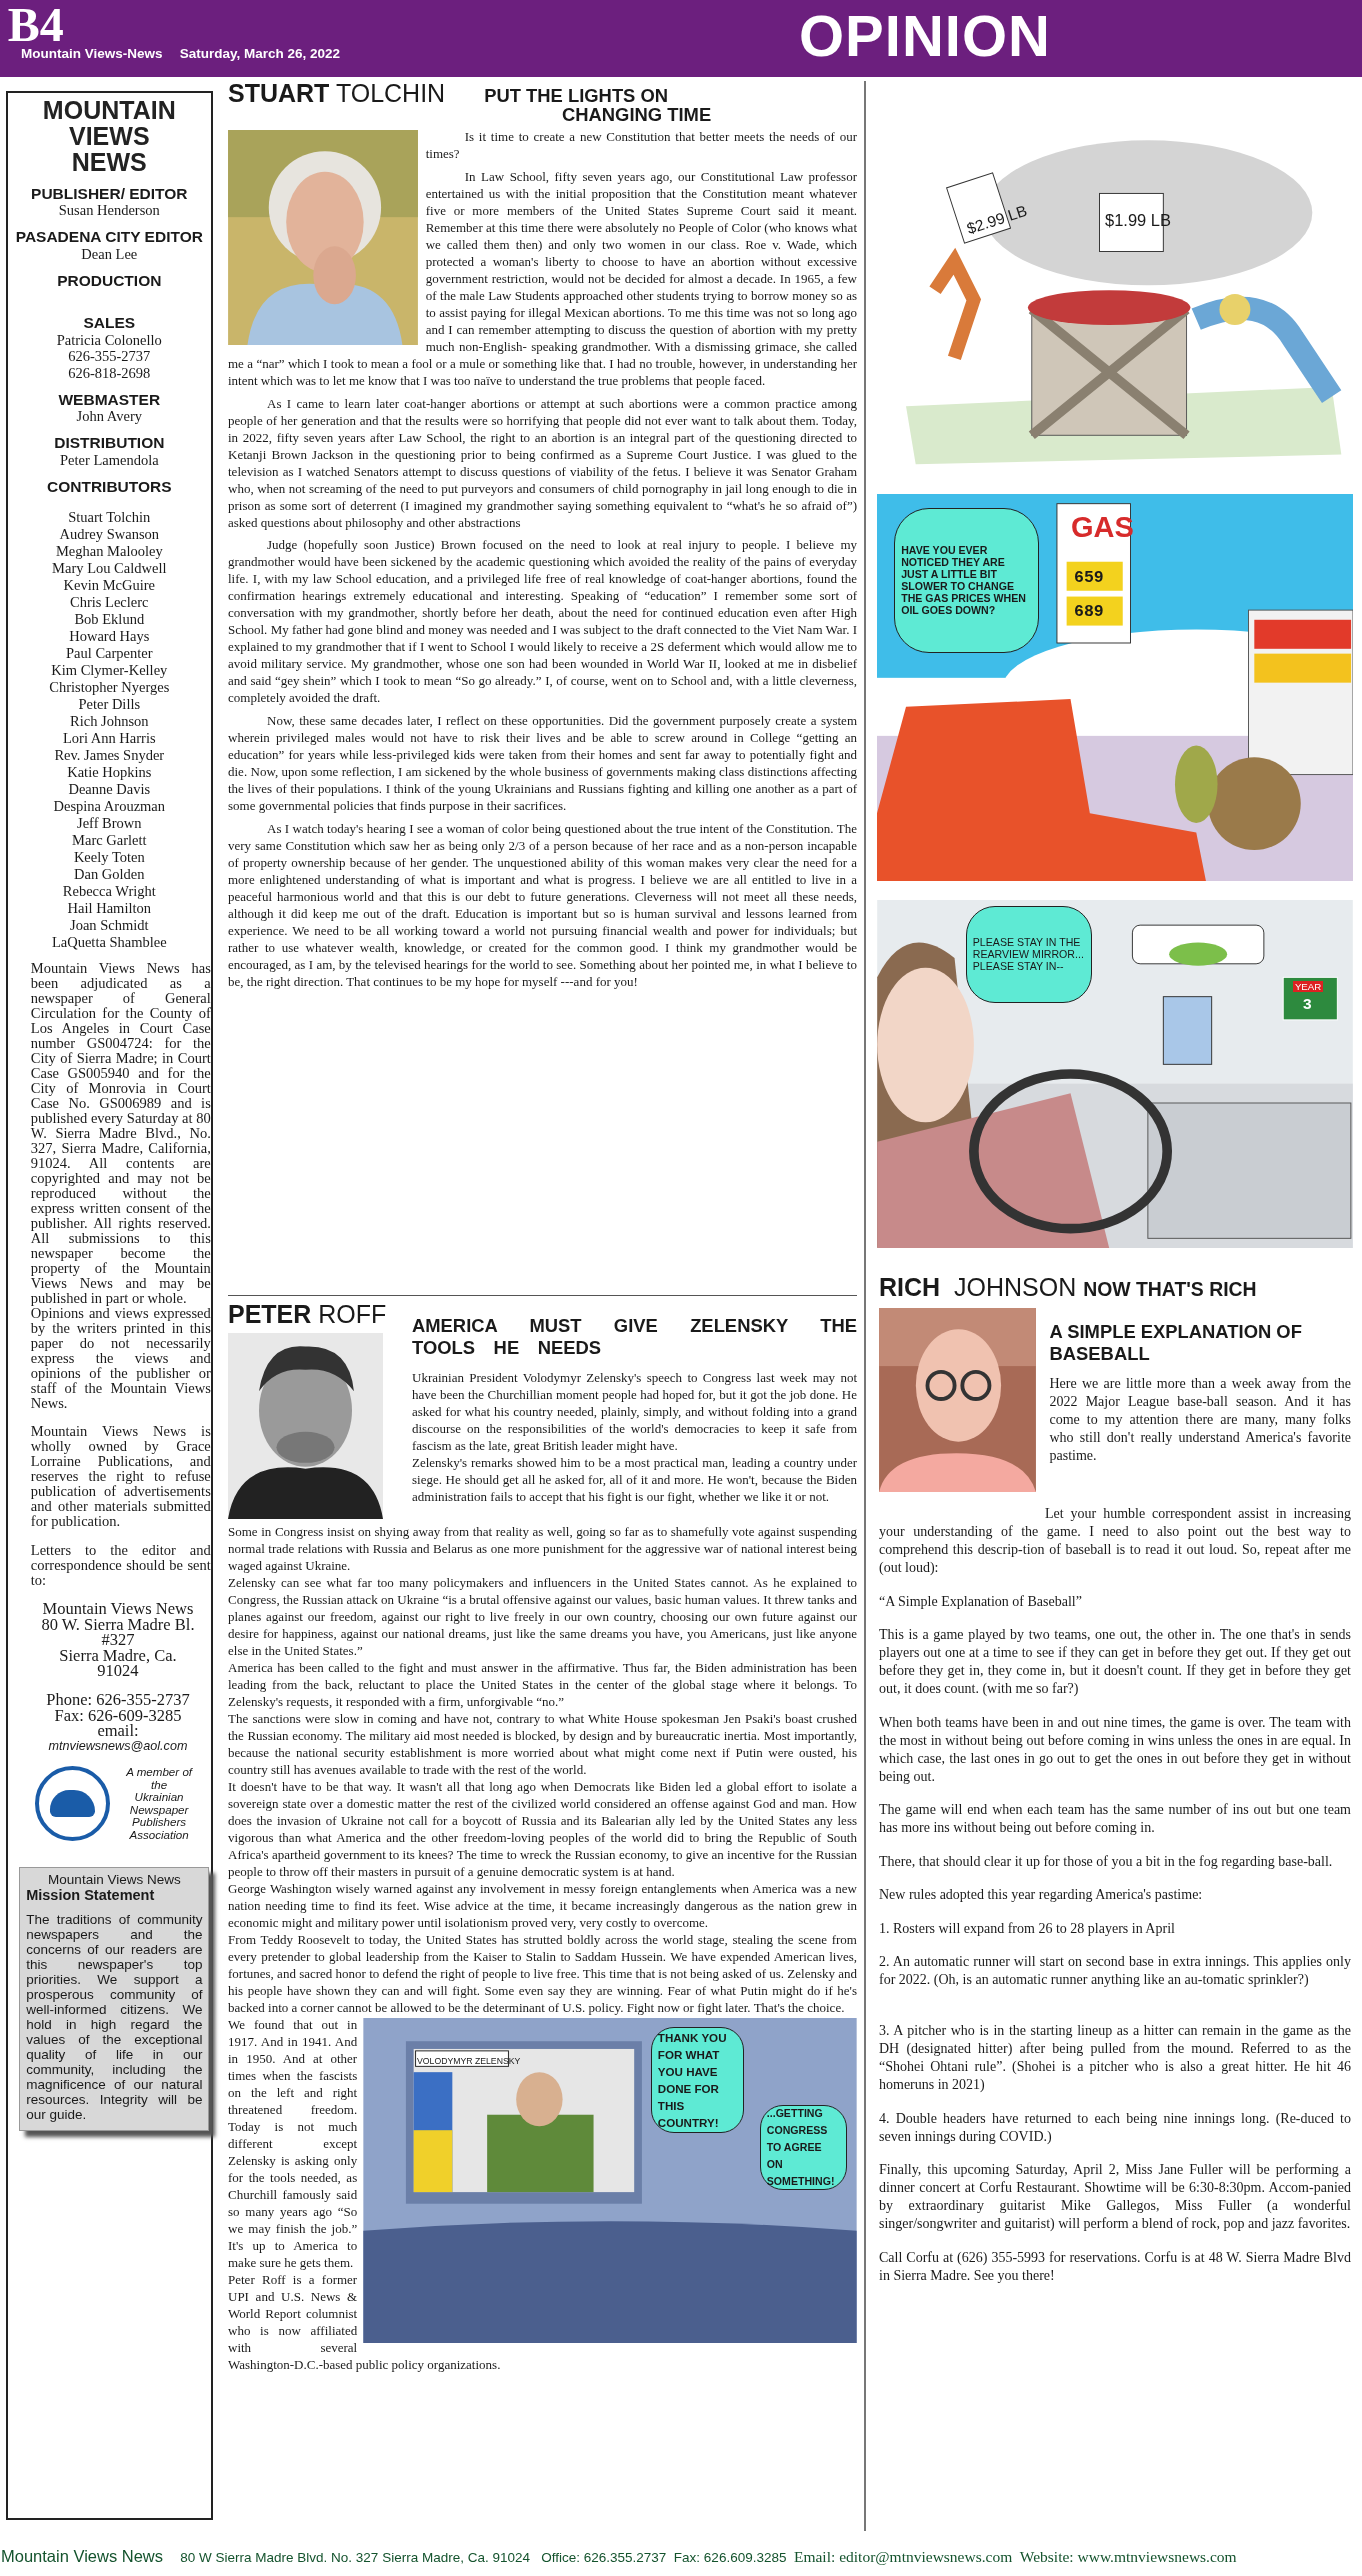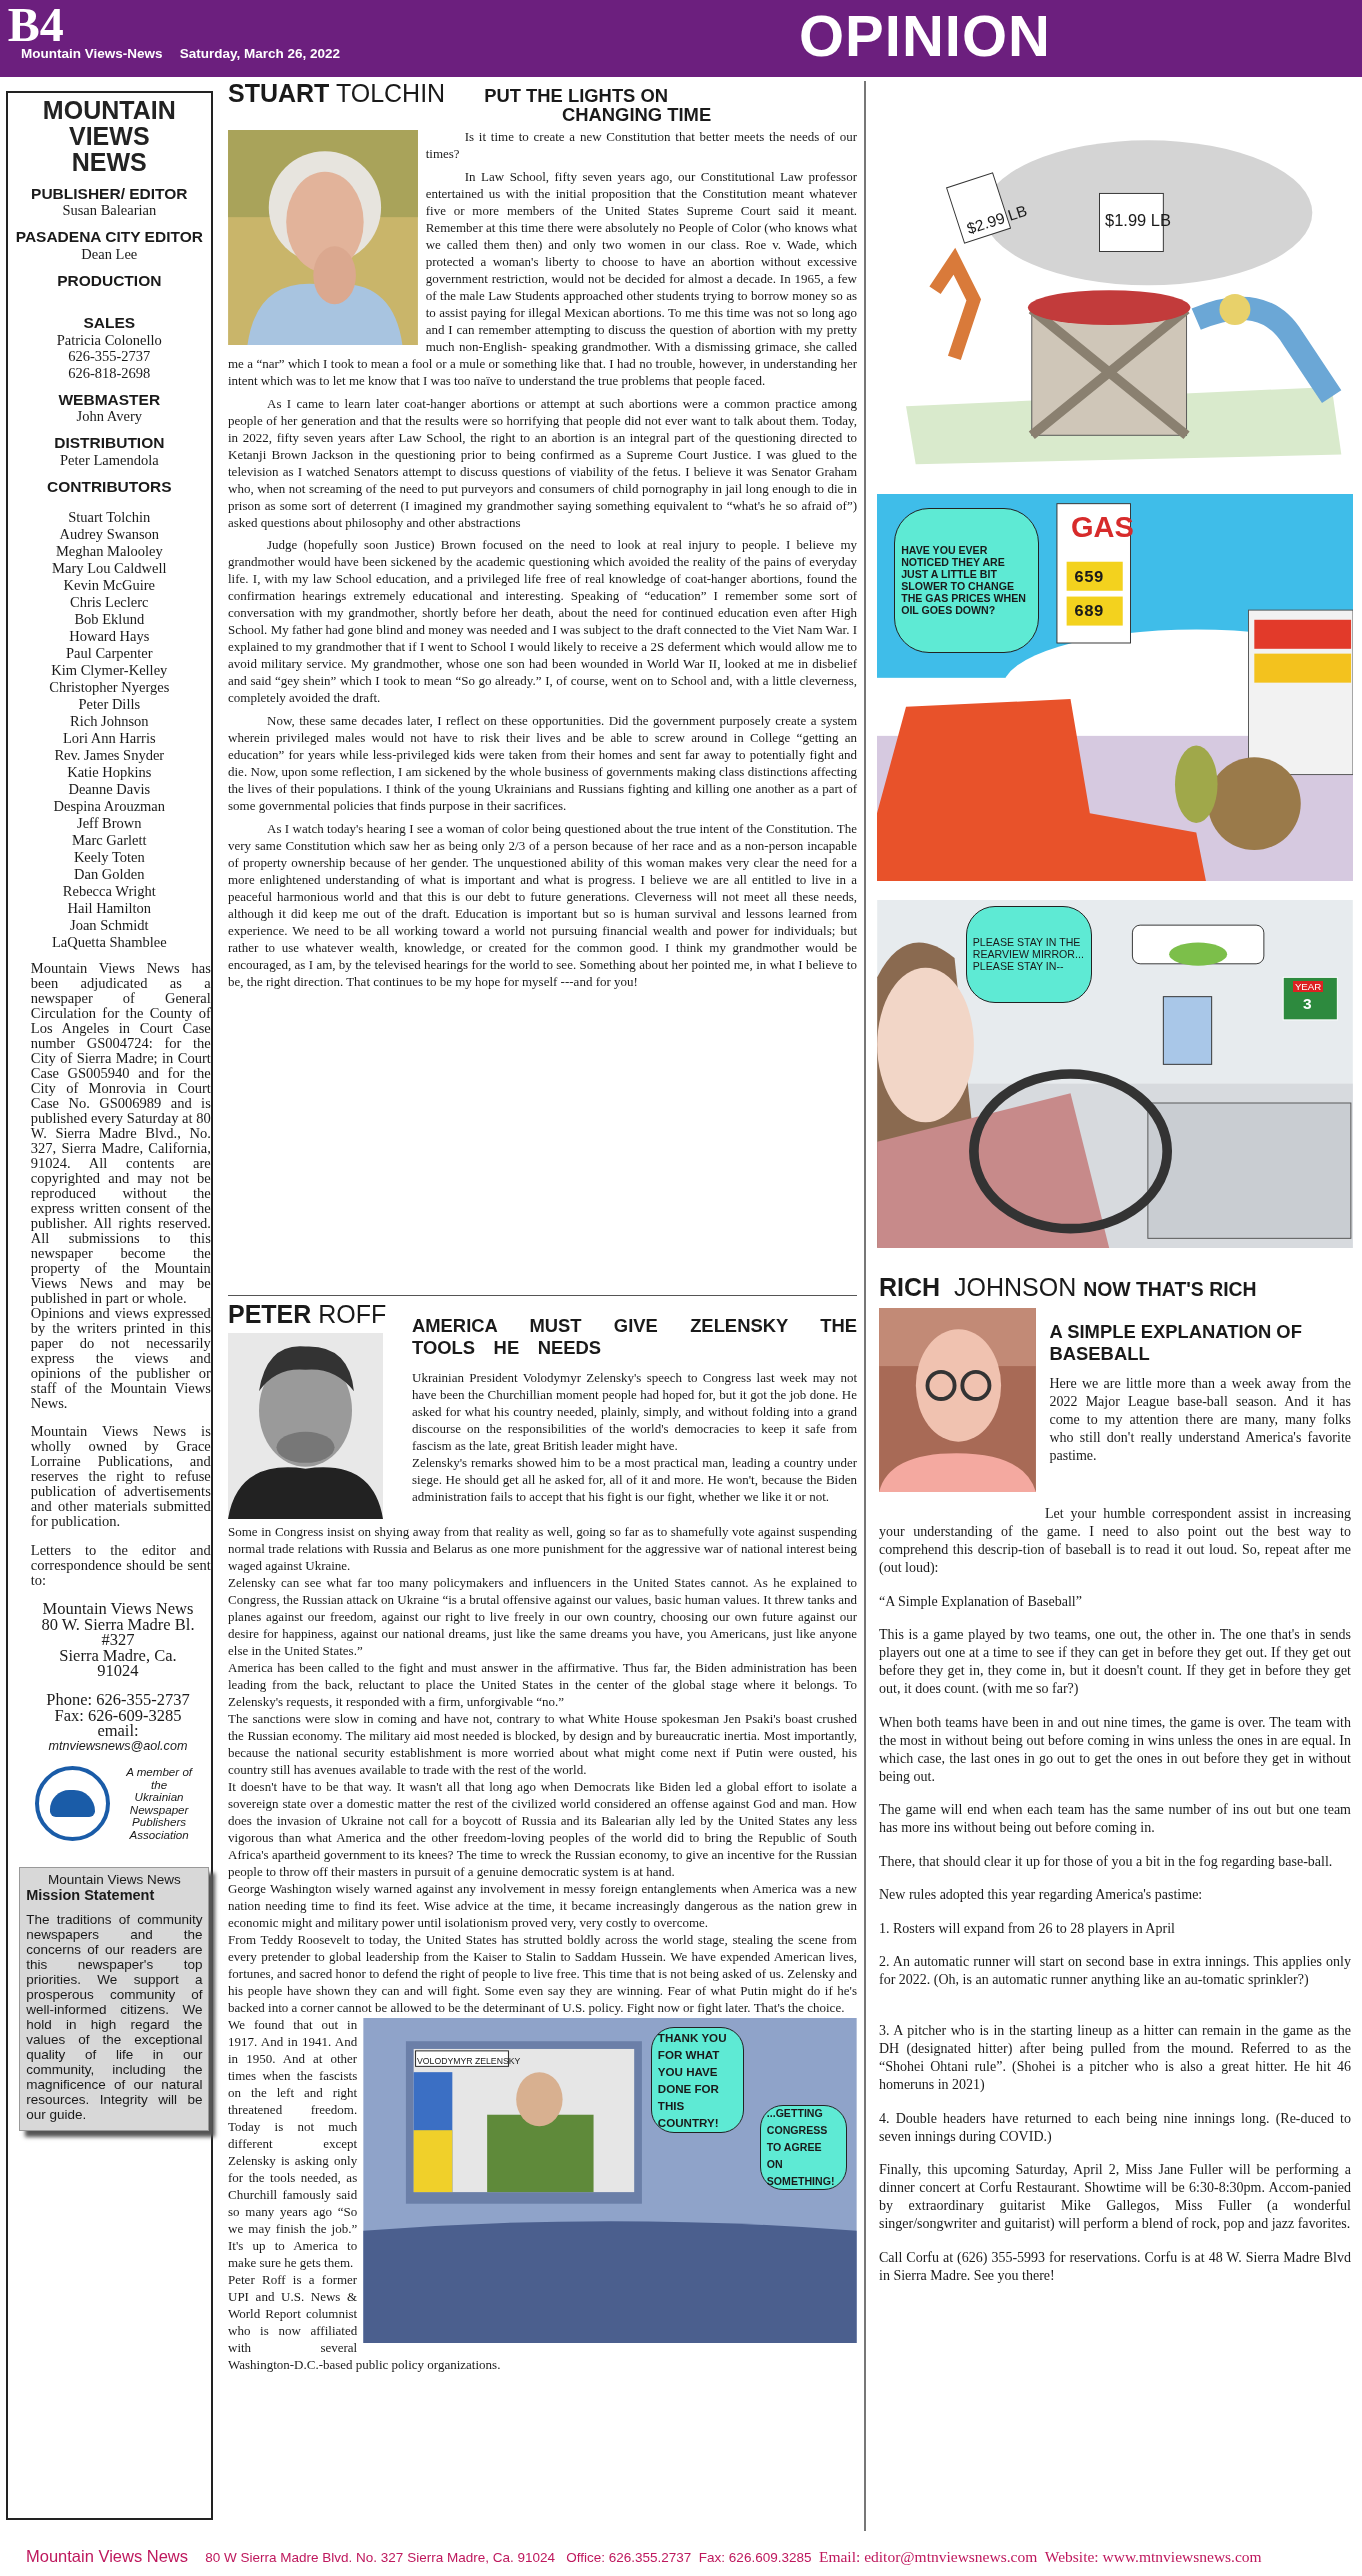--- a/index.html
+++ b/index.html
@@ -31,21 +31,21 @@
 .col2{position:absolute;left:228px;top:79px;width:629px}
 .byline{font-family:"Liberation Sans",sans-serif;font-size:25px;line-height:29px}
 .byline b{font-weight:bold}
 .hl{font-family:"Liberation Sans",sans-serif;font-weight:bold;font-size:18.4px;line-height:22px}
 .body{font-family:"Liberation Serif",serif;font-size:13px;line-height:17px;text-align:justify}
 .body p{margin-bottom:5.8px}
 .body p.ind{text-indent:39px}
 .photo{float:left;margin:1.9px 7.7px 1.9px 0}
 .rule-v{position:absolute;left:864px;top:81px;width:1.9px;height:2450px;background:#777}
 .toon{position:absolute;border:0}
-.footer{position:absolute;left:26px;top:2547px;font-family:"Liberation Sans",sans-serif;font-size:13.5px;color:#be185d;white-space:nowrap}
+.footer{position:absolute;left:1px;top:2547px;font-family:"Liberation Sans",sans-serif;font-size:13.5px;color:#14532d;white-space:nowrap}
 .footer .big{font-size:16.5px;margin-right:13.5px}
 .footer .ser{font-family:"Liberation Serif",serif;font-size:15.5px}
 .bubble{position:absolute;background:#5eead4;border:1.9px solid #222;border-radius:23px;font-family:"Liberation Sans",sans-serif;font-size:11.6px;text-align:left;font-weight:bold;display:flex;align-items:center;justify-content:center;padding:5.8px}
 </style>
 </head>
 <body>
 
 <div class="banner">
   <div class="pg">B4</div>
   <div class="sub">
@@ -56,21 +56,21 @@
 </div>
 
 <div class="mast">
   <div class="title">
     <div>MOUNTAIN</div>
     <div>VIEWS</div>
     <div>NEWS</div>
   </div>
   <div>
     <h4>PUBLISHER/ EDITOR</h4>
-    <div class="nm">Susan Balearian</div>
+    <div class="nm">Susan Henderson</div>
   </div>
   <div>
     <h4>PASADENA CITY EDITOR</h4>
     <div class="nm">Dean Lee</div>
   </div>
   <div style="margin-bottom:25px">
     <h4>PRODUCTION</h4>
   </div>
   <div>
     <h4>SALES</h4>

